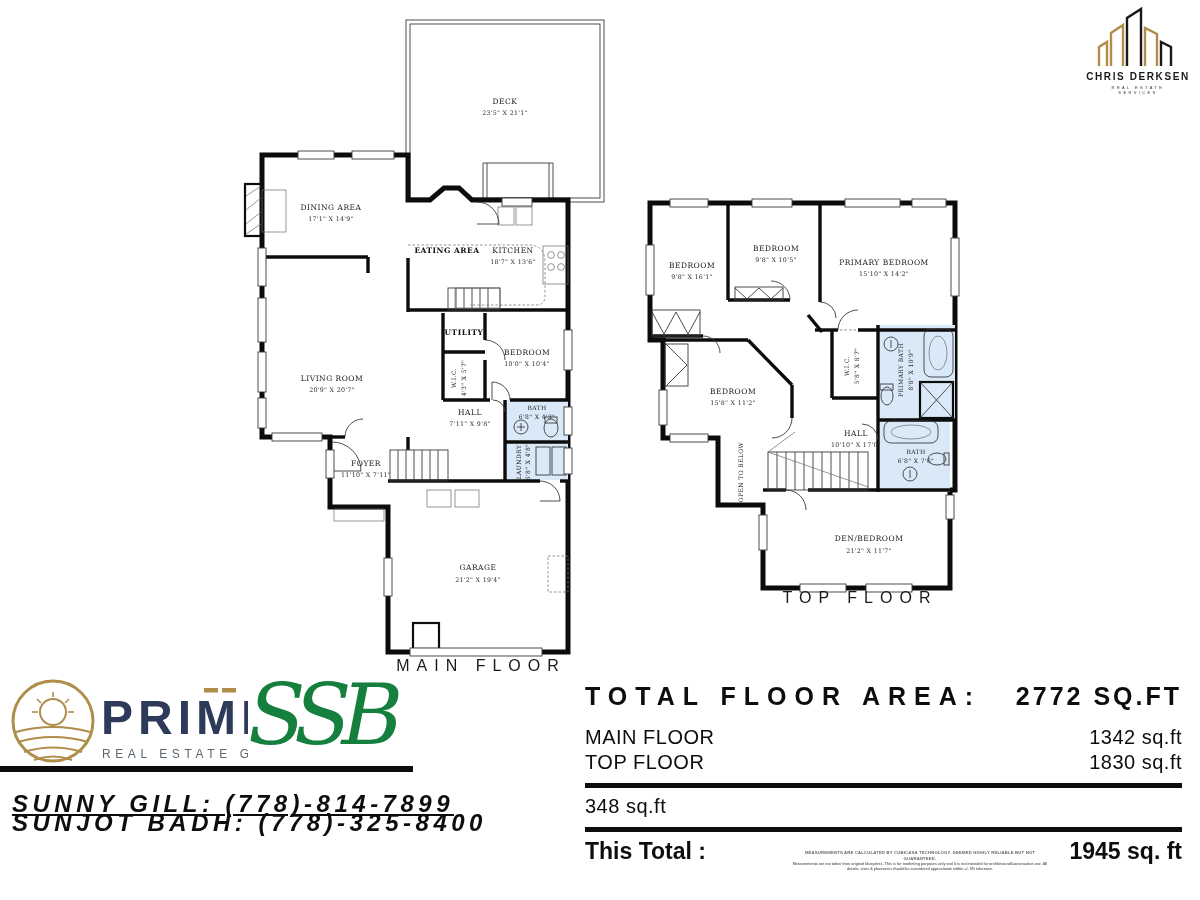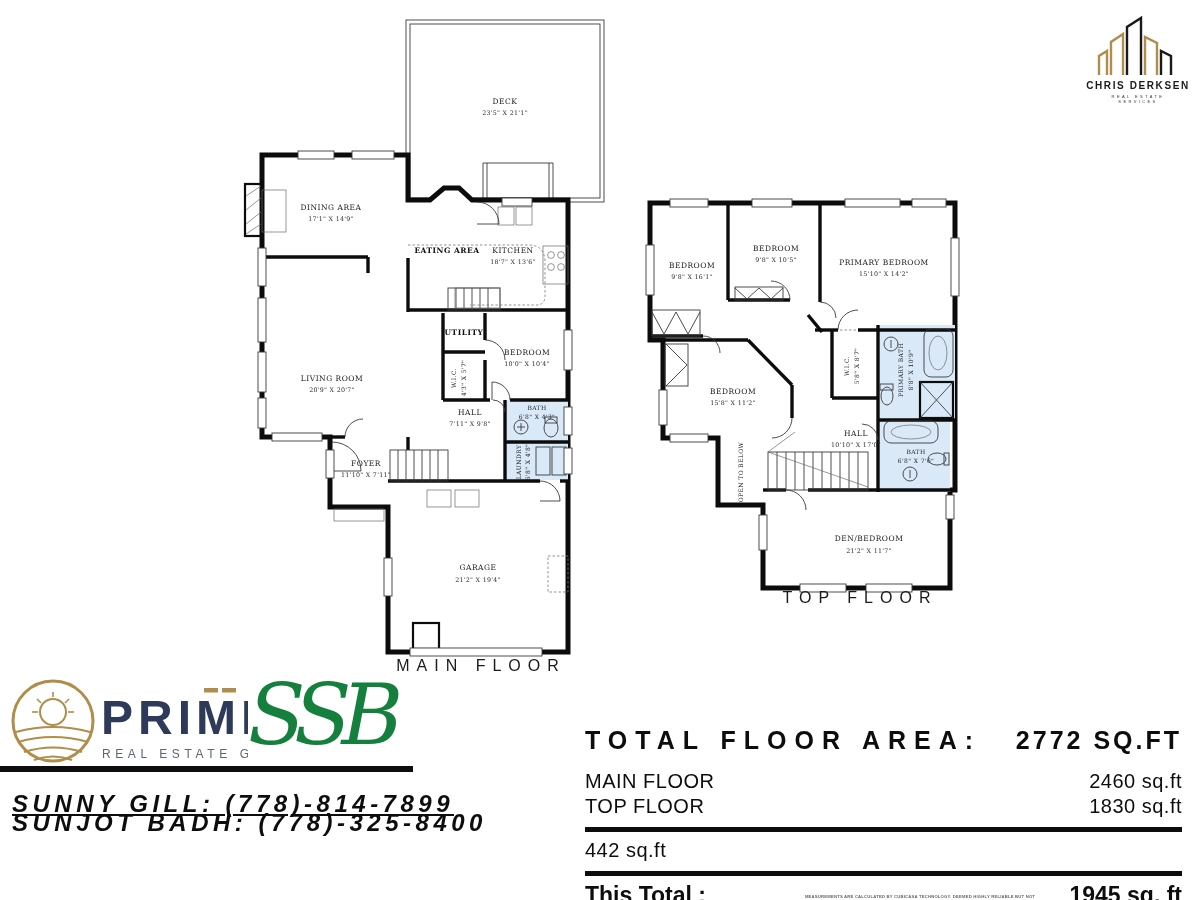--- a/index.html
+++ b/index.html
@@ -26,31 +26,31 @@
   .ssb-text{font-family:"DejaVu Serif",serif;font-style:italic;font-size:84px;color:#15803d;letter-spacing:-10px;line-height:95px;}
   .black-bar{position:absolute;left:0;top:766px;width:413px;height:6px;background:#0d0d0d;}
   .phone{position:absolute;left:12px;font-size:24px;font-weight:bold;font-style:italic;letter-spacing:4.5px;color:#0d0d0d;white-space:nowrap;}
   .phone1{top:790px;text-decoration:underline;}
   .phone2{top:809px;}
 
   
   .summary{position:absolute;left:585px;top:682px;width:597px;color:#0d0d0d;}
   .sum-head{display:flex;justify-content:space-between;align-items:baseline;}
   .sum-title{font-size:25px;font-weight:bold;letter-spacing:8px;}
-  .sum-total{font-size:25px;font-weight:bold;letter-spacing:3px;margin-top:44px;}
+  .sum-total{font-size:25px;font-weight:bold;letter-spacing:3px;}
   .sum-rows{margin-top:14px;}
   .sum-row{display:flex;justify-content:space-between;font-size:20px;line-height:25px;letter-spacing:.5px;}
   .rule{height:5px;background:#0d0d0d;border:none;margin:8px 0 6px 0;}
   .grand{display:flex;justify-content:space-between;font-size:23px;font-weight:bold;margin-top:4px;position:relative;}
   .disclaimer{position:absolute;left:205px;top:12px;width:260px;text-align:center;color:#666;}
   .disc1{font-size:4.2px;letter-spacing:.2px;line-height:6px;}
   .disc2{font-size:3.6px;line-height:4.5px;}
 
   
-  .cd-logo{position:absolute;left:1083px;top:15px;width:115px;height:95px;}
+  .cd-logo{position:absolute;left:1083px;top:6px;width:115px;height:95px;}
 </style>
 </head>
 <body>
 
 <svg width="1200" height="680" viewBox="0 0 1200 680" style="position:absolute;left:0;top:0;">
 
   <g>
 
     <g>
       <rect class="t" x="406" y="20" width="198" height="182"></rect>
@@ -372,31 +372,31 @@
 <div class="phone phone2">SUNJOT BADH: (778)-325-8400</div>
 
 <div class="summary">
   <div class="sum-head">
     <span class="sum-title">TOTAL FLOOR AREA:</span>
     <span class="sum-total">2772 SQ.FT</span>
   </div>
   <div class="sum-rows">
     <div class="sum-row">
       <span>MAIN FLOOR</span>
-      <span>2460 sq.ft</span>
+      <span>1342 sq.ft</span>
     </div>
     <div class="sum-row">
       <span>TOP FLOOR</span>
       <span>1830 sq.ft</span>
     </div>
   </div>
   <div class="rule"></div>
   <div>
     <div class="sum-row">
-      <span>442 sq.ft</span>
+      <span>348 sq.ft</span>
     </div>
   </div>
   <div class="rule"></div>
   <div class="grand">
     <span>This Total  :</span>
     <span>1945 sq. ft</span>
     <div class="disclaimer">
       <div class="disc1">MEASUREMENTS ARE CALCULATED BY CUBICASA TECHNOLOGY. DEEMED HIGHLY RELIABLE BUT NOT GUARANTEED.</div>
       <div class="disc2">Measurements are not taken from original blueprints. This is for marketing purposes only and it is not intended for architectural/construction use. All details, sizes &amp; placement should be considered approximate within +/- 5% tolerance.</div>
     </div>

